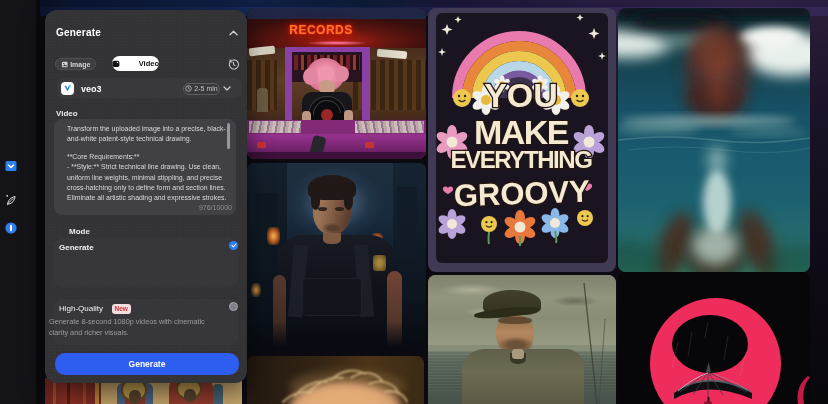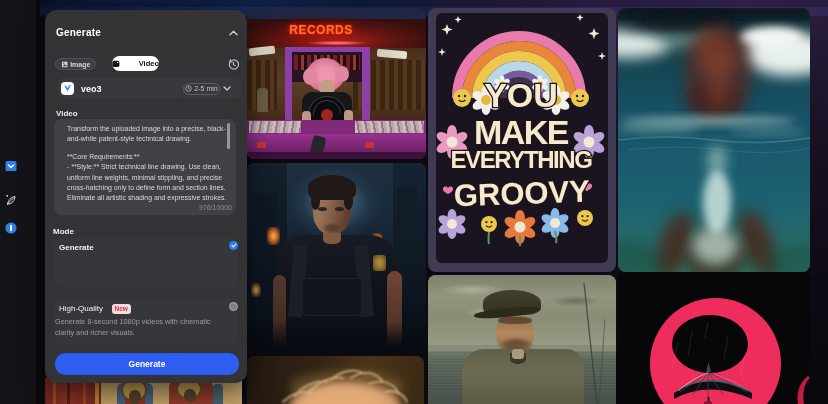--- a/index.html
+++ b/index.html
@@ -490,36 +490,36 @@
         <path d="M1 1 L4 4 L7 1" stroke="#cfcfd4" stroke-width="1.2" fill="none" stroke-linecap="round" stroke-linejoin="round"></path>
       </svg>
 
   <div class="abs" style="left:11px;top:99px;font-size:8px;font-weight:bold;color:#ececf0">Video</div>
   <div class="abs" style="left:9px;top:109px;width:182px;height:96px;background:#414145;border-radius:8px"></div>
   <div class="abs" style="left:22px;top:113.8px;font-size:6.9px;line-height:10.35px;color:#dadade;white-space:nowrap">Transform the uploaded image into a precise, black-<br>and-white patent-style technical drawing.</div>
   <div class="abs" style="left:22px;top:141.9px;font-size:6.9px;line-height:10.35px;color:#dadade;white-space:nowrap">**Core Requirements:**<br>- **Style:** Strict technical line drawing. Use clean,<br>uniform line weights, minimal stippling, and precise<br>cross-hatching only to define form and section lines.<br>Eliminate all artistic shading and expressive strokes.</div>
   <div class="abs" style="left:182px;top:113px;width:3px;height:26px;background:#96969c;border-radius:1.5px"></div>
   <div class="abs" style="left:9px;top:194px;width:178px;font-size:7px;color:#8e8e95;text-align:right">976/10000</div>
 
-  <div class="abs" style="left:8px;top:217px;font-size:8px;font-weight:bold;color:#ececf0">Mode</div>
+  <div class="abs" style="left:24px;top:217px;font-size:8px;font-weight:bold;color:#ececf0">Mode</div>
 
   <div class="abs" style="left:9px;top:228px;width:184px;height:49px;background:#37373b;border-radius:8px"></div>
   <div class="abs" style="left:14px;top:233px;font-size:8px;font-weight:bold;color:#f2f2f5">Generate</div>
   <div class="abs" style="left:184px;top:231px;width:9px;height:9px;border-radius:50%;background:#2e7df2;display:flex;align-items:center;justify-content:center">
     <svg width="6" height="5" viewBox="0 0 6 5">
           <path d="M1 2.4 L2.4 3.8 L5 1" stroke="#fff" stroke-width="1.1" fill="none" stroke-linecap="round" stroke-linejoin="round"></path>
         </svg>
   </div>
 
   <div class="abs" style="left:9px;top:289px;width:184px;height:46px;background:#37373b;border-radius:8px"></div>
   <div class="abs" style="left:14px;top:294px;font-size:8px;font-weight:normal;color:#f2f2f5">High-Quality</div>
   <div class="abs" style="left:66.5px;top:293.5px;height:10px;padding:0 3px;background:#f3dedf;border-radius:3px;display:flex;align-items:center">
         <span style="font-size:6.5px;font-weight:bold;color:#d7343a">New</span>
       </div>
-  <div class="abs" style="left:10px;top:307px;width:170px;font-size:7.3px;line-height:10.5px;color:#9b9ba2">Generate 8-second 1080p videos with cinematic<br>clarity and richer visuals.</div>
+  <div class="abs" style="left:4px;top:307px;width:170px;font-size:7.3px;line-height:10.5px;color:#9b9ba2">Generate 8-second 1080p videos with cinematic<br>clarity and richer visuals.</div>
   <div class="abs" style="left:184px;top:292px;width:9px;height:9px;border-radius:50%;background:#80808a;border:1px solid #a8a8b0"></div>
 
   <div class="abs" style="left:10px;top:343px;width:184px;height:22px;background:#2d5ef0;border-radius:10px;display:flex;align-items:center;justify-content:center">
         <span style="font-size:8.5px;font-weight:bold;color:#fff">Generate</span>
       </div>
 </div>
 
 </div>
 
 </body></html>

